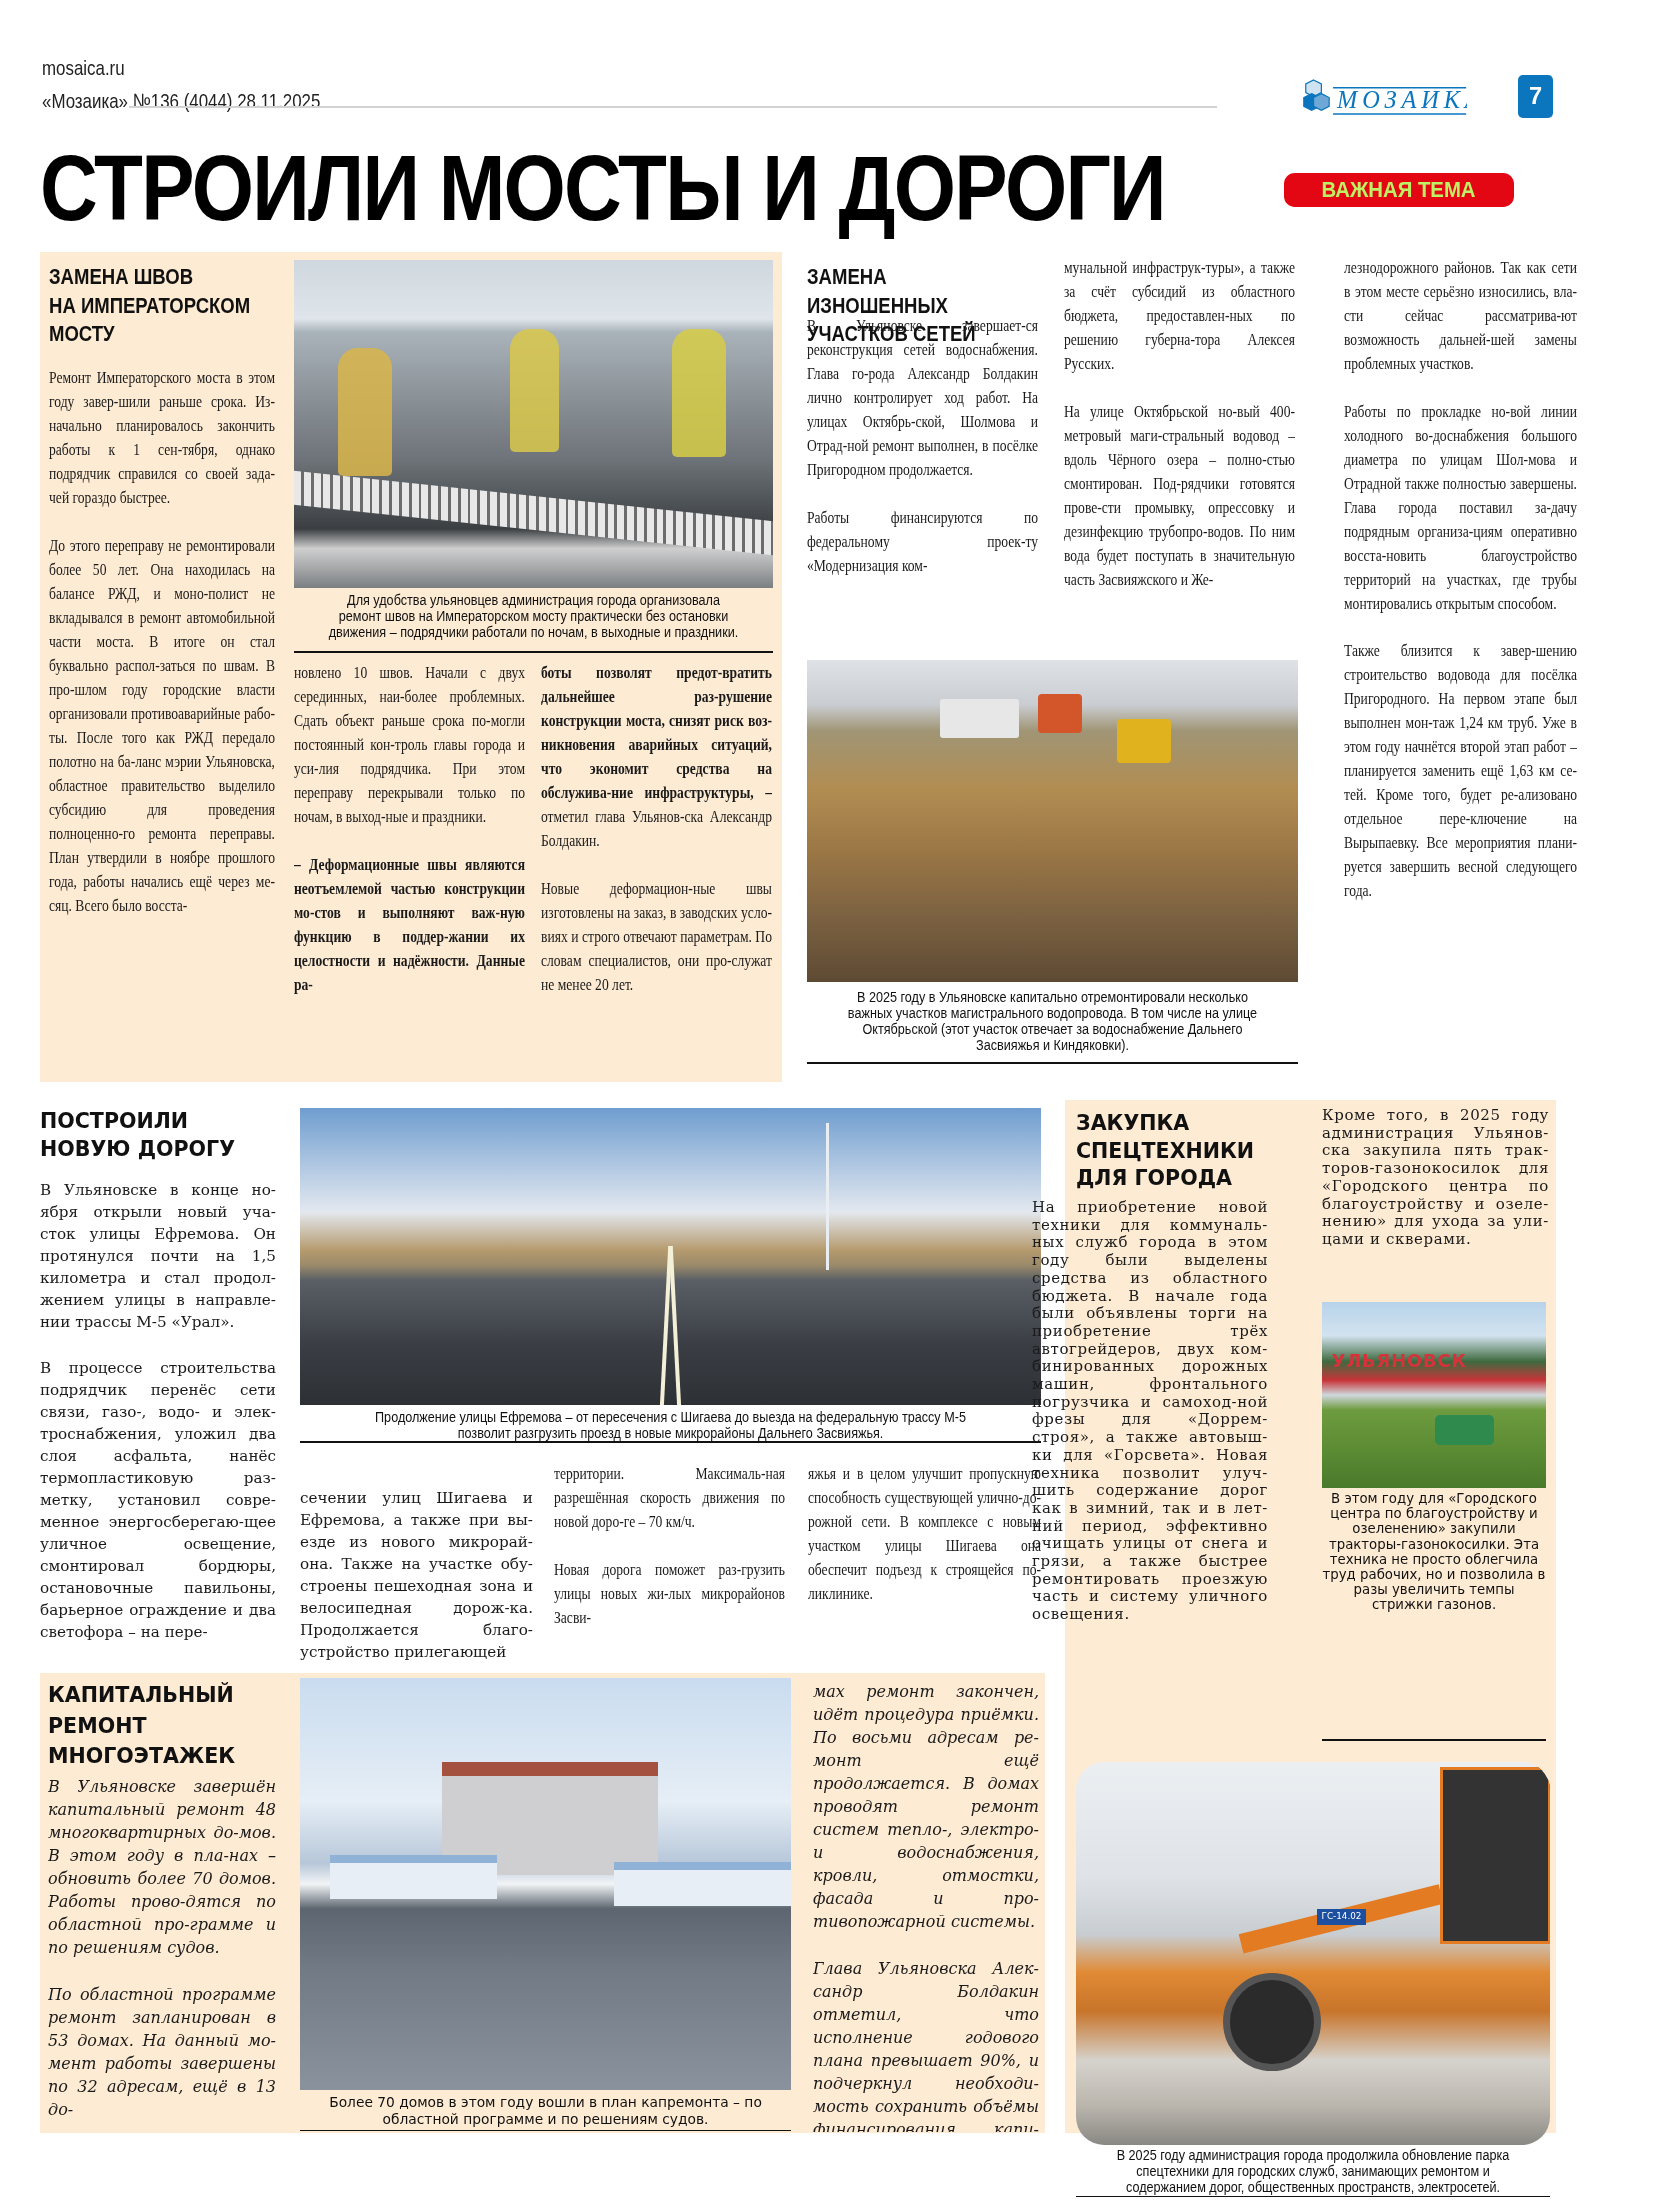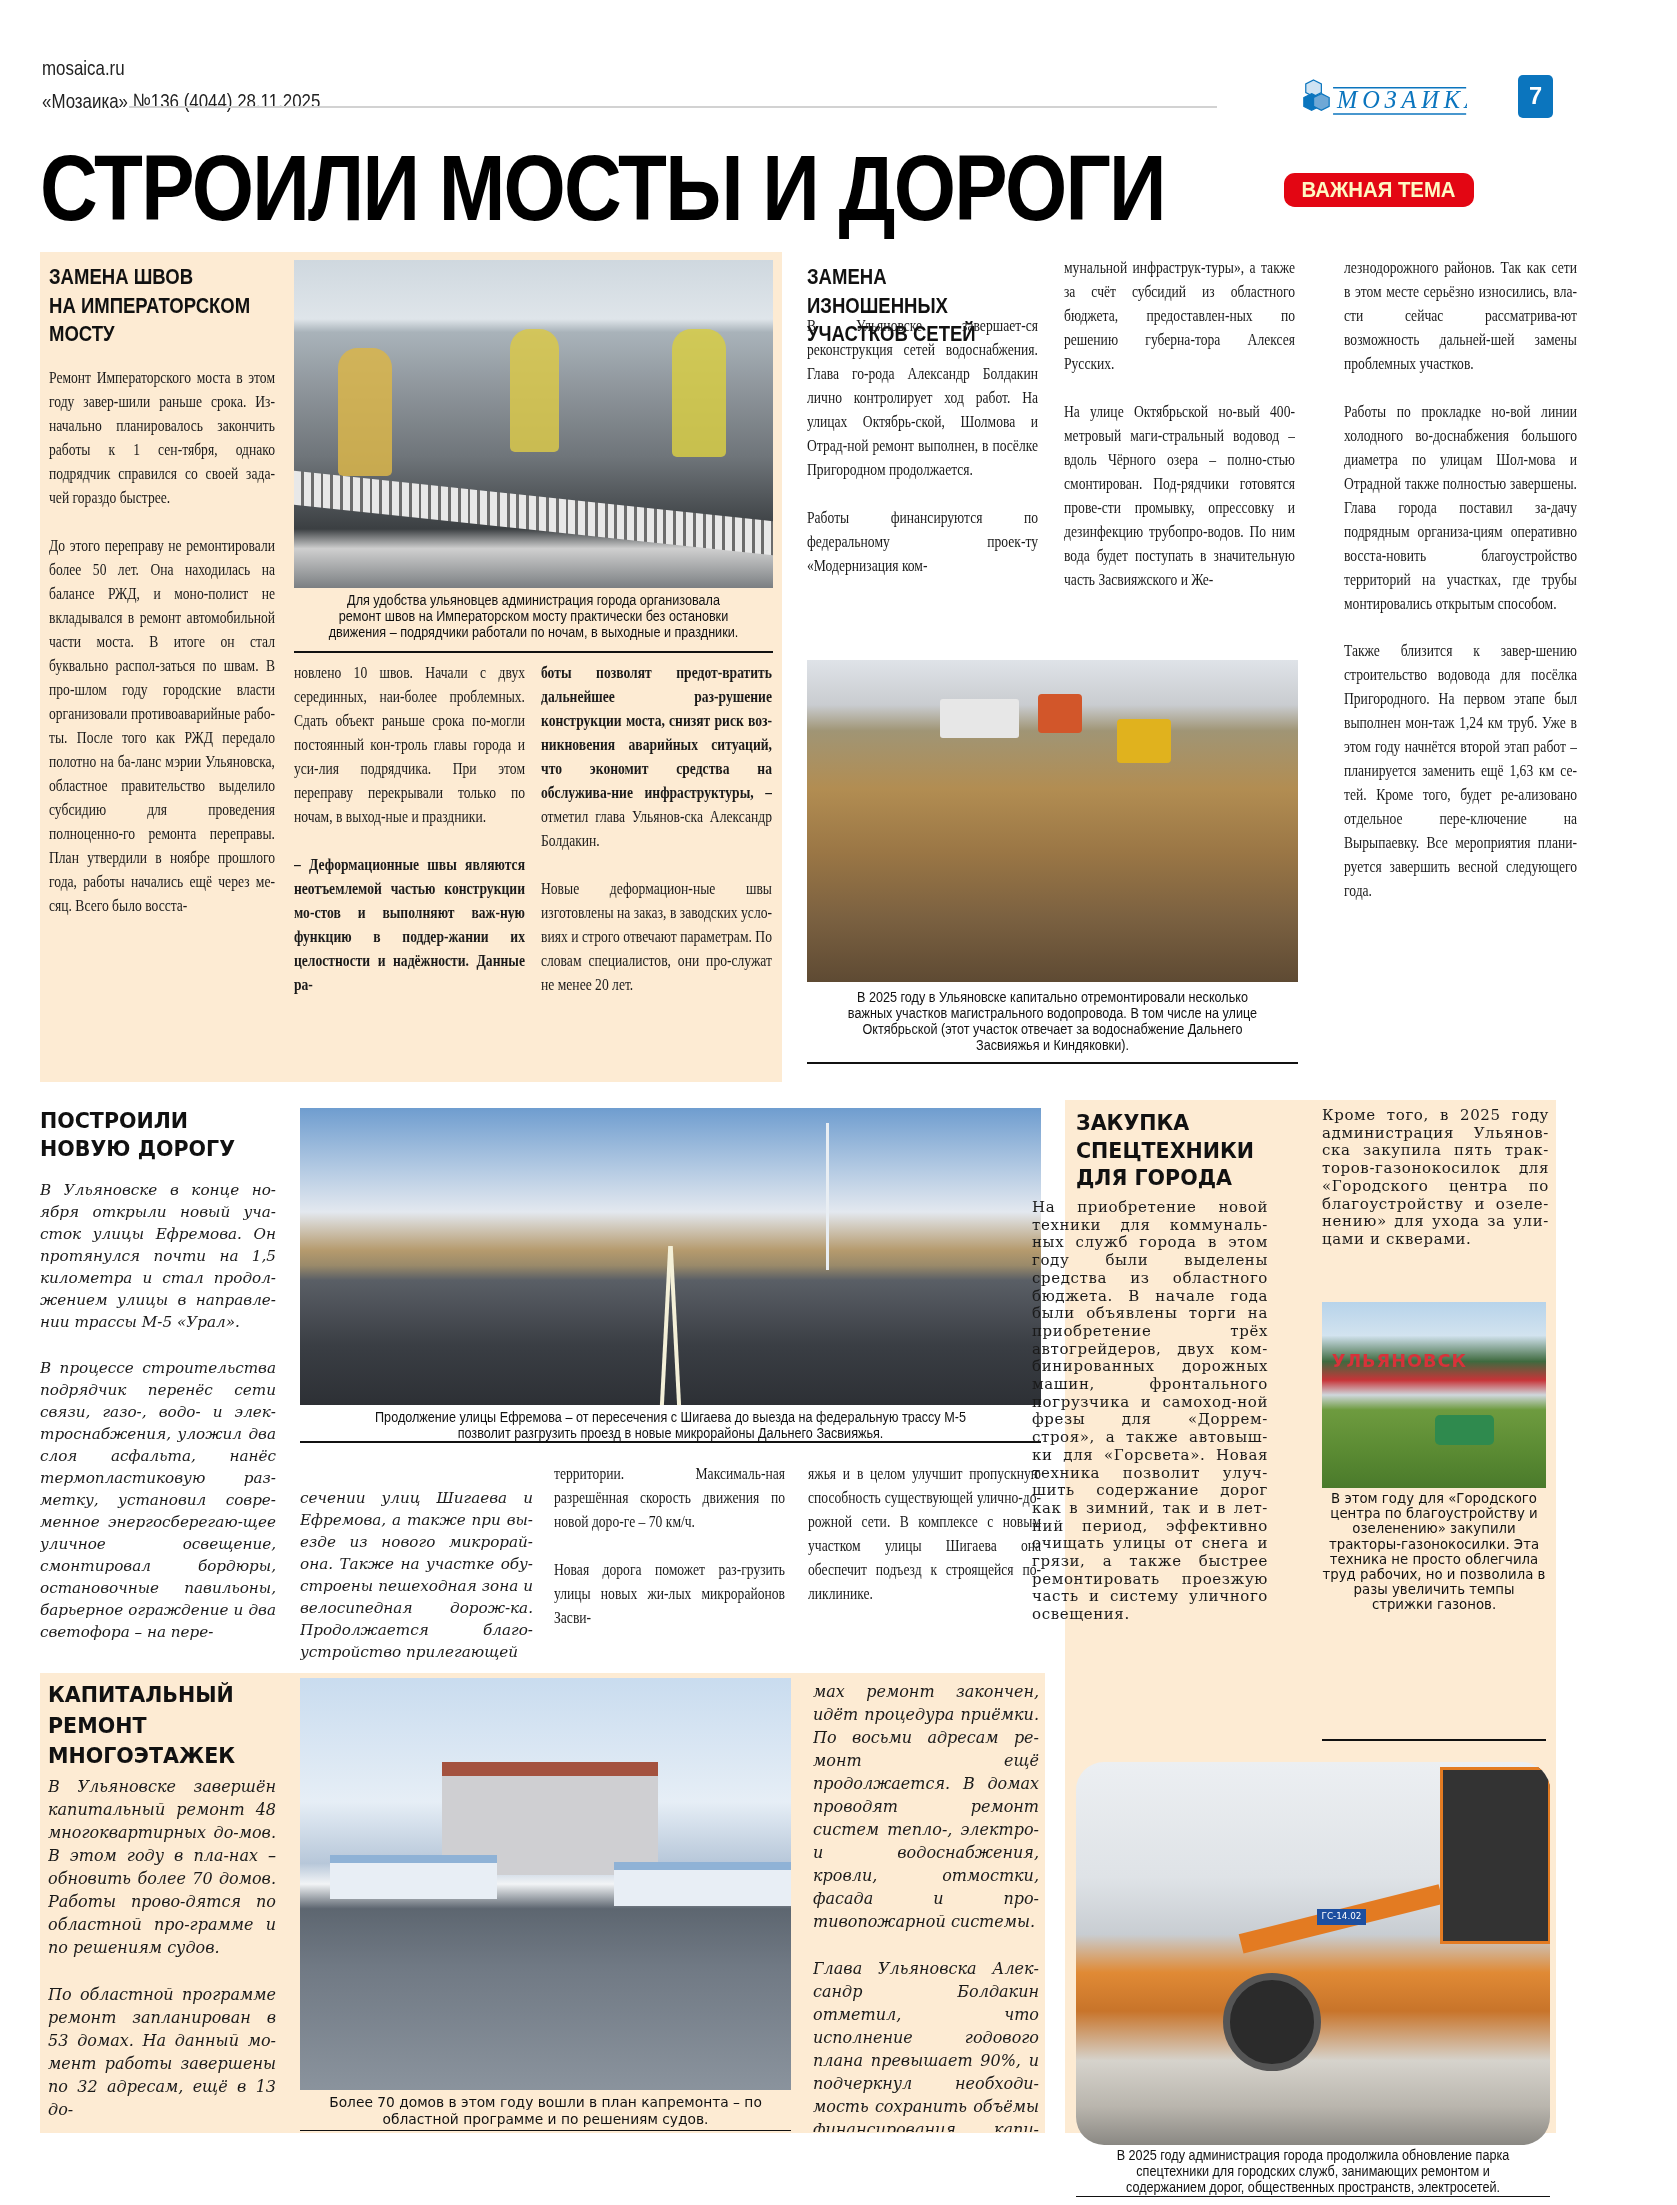--- a/index.html
+++ b/index.html
@@ -9,40 +9,40 @@
   .abs { position: absolute; }
 
   
   .site { left: 42px; top: 58px; font-family: "Liberation Sans", sans-serif; font-size: 20.6px; color: #222; line-height: 1; transform: scaleX(0.82); transform-origin: left; }
   .issue { left: 42px; top: 91px; font-family: "Liberation Sans", sans-serif; font-size: 20.6px; color: #222; line-height: 1; transform: scaleX(0.82); transform-origin: left; white-space: nowrap; }
   .header-rule { left: 129px; top: 106px; width: 1088px; height: 2px; background: #d2d2d2; }
   .logo { left: 1302px; top: 79px; width: 165px; height: 39px; }
   .page-num { left: 1518px; top: 75px; width: 35px; height: 43px; background: #0b75be; border-radius: 4.9px; color: #fff; font-family: "Liberation Sans", sans-serif; font-weight: bold; font-size: 23.6px; display: flex; align-items: center; justify-content: center; }
 
   .main-title { left: 40px; top: 142px; font-family: "Liberation Sans", sans-serif; font-weight: bold; font-size: 93px; line-height: 1; letter-spacing: -2px; color: #000; transform: scaleX(0.86); transform-origin: left; white-space: nowrap; }
-  .badge { left: 1284px; top: 173px; width: 190px; height: 34px; background: #e30613; border-radius: 10.8px; color: #fef9c3; font-family: "Liberation Sans", sans-serif; font-weight: bold; font-size: 22.6px; display: flex; align-items: center; justify-content: center; }
+  .badge { left: 1284px; top: 173px; width: 230px; height: 34px; background: #e30613; border-radius: 10.8px; color: #bef264; font-family: "Liberation Sans", sans-serif; font-weight: bold; font-size: 22.6px; display: flex; align-items: center; justify-content: center; }
   .badge span { display: inline-block; transform: scaleX(0.9); }
 
   
   .panel-beige { background: #fdebd3; }
   .p1 { left: 40px; top: 252px; width: 742px; height: 830px; }
   .p4 { left: 1065px; top: 1100px; width: 491px; height: 1033px; }
   .p5 { left: 40px; top: 1673px; width: 1005px; height: 460px; }
 
   
   .h-narrow { font-family: "Liberation Sans", sans-serif; font-weight: bold; font-size: 22.6px; line-height: 28.5px; color: #111; transform: scaleX(0.82); transform-origin: left; text-transform: uppercase; white-space: nowrap; }
   .h-wide { font-family: "DejaVu Sans", sans-serif; font-weight: bold; font-size: 20.6px; line-height: 27.5px; color: #111; text-transform: uppercase; white-space: nowrap; }
 
   
   .col { font-size: 17px; line-height: 24px; text-align: justify; hyphens: manual; }
   .col p { margin-bottom: 23.6px; }
   .col p:last-child { margin-bottom: 0; }
   .cond { font-family: Liberation Serif, serif; }
   .cond-inner { display: block; transform: scaleX(0.80); transform-origin: left top; width: 125%; }
-  .wide-serif { font-family: "DejaVu Serif", serif; font-size: 15.2px; line-height: 22px; font-style: italic; }
+  .wide-serif { font-family: "DejaVu Serif", serif; font-size: 15.2px; line-height: 22px; }
   .wide-serif2 { font-family: "DejaVu Serif", serif; font-size: 16px; line-height: 23px; font-style: italic; }
   .wide-serif3 { font-family: "DejaVu Serif", serif; font-size: 15px; line-height: 17.7px; letter-spacing: 0.6px; }
   .bold { font-weight: bold; }
 
   
   .caption { font-family: "Liberation Sans", sans-serif; font-size: 14.7px; line-height: 16px; text-align: center; color: #111; }
   .caption-inner { display: block; transform: scaleX(0.86); transform-origin: center top; }
   .caption-dv { font-family: "DejaVu Sans", sans-serif; font-size: 13.3px; line-height: 15.2px; text-align: center; color: #111; }
   .rule { height: 1.5px; background: #111; }
 

